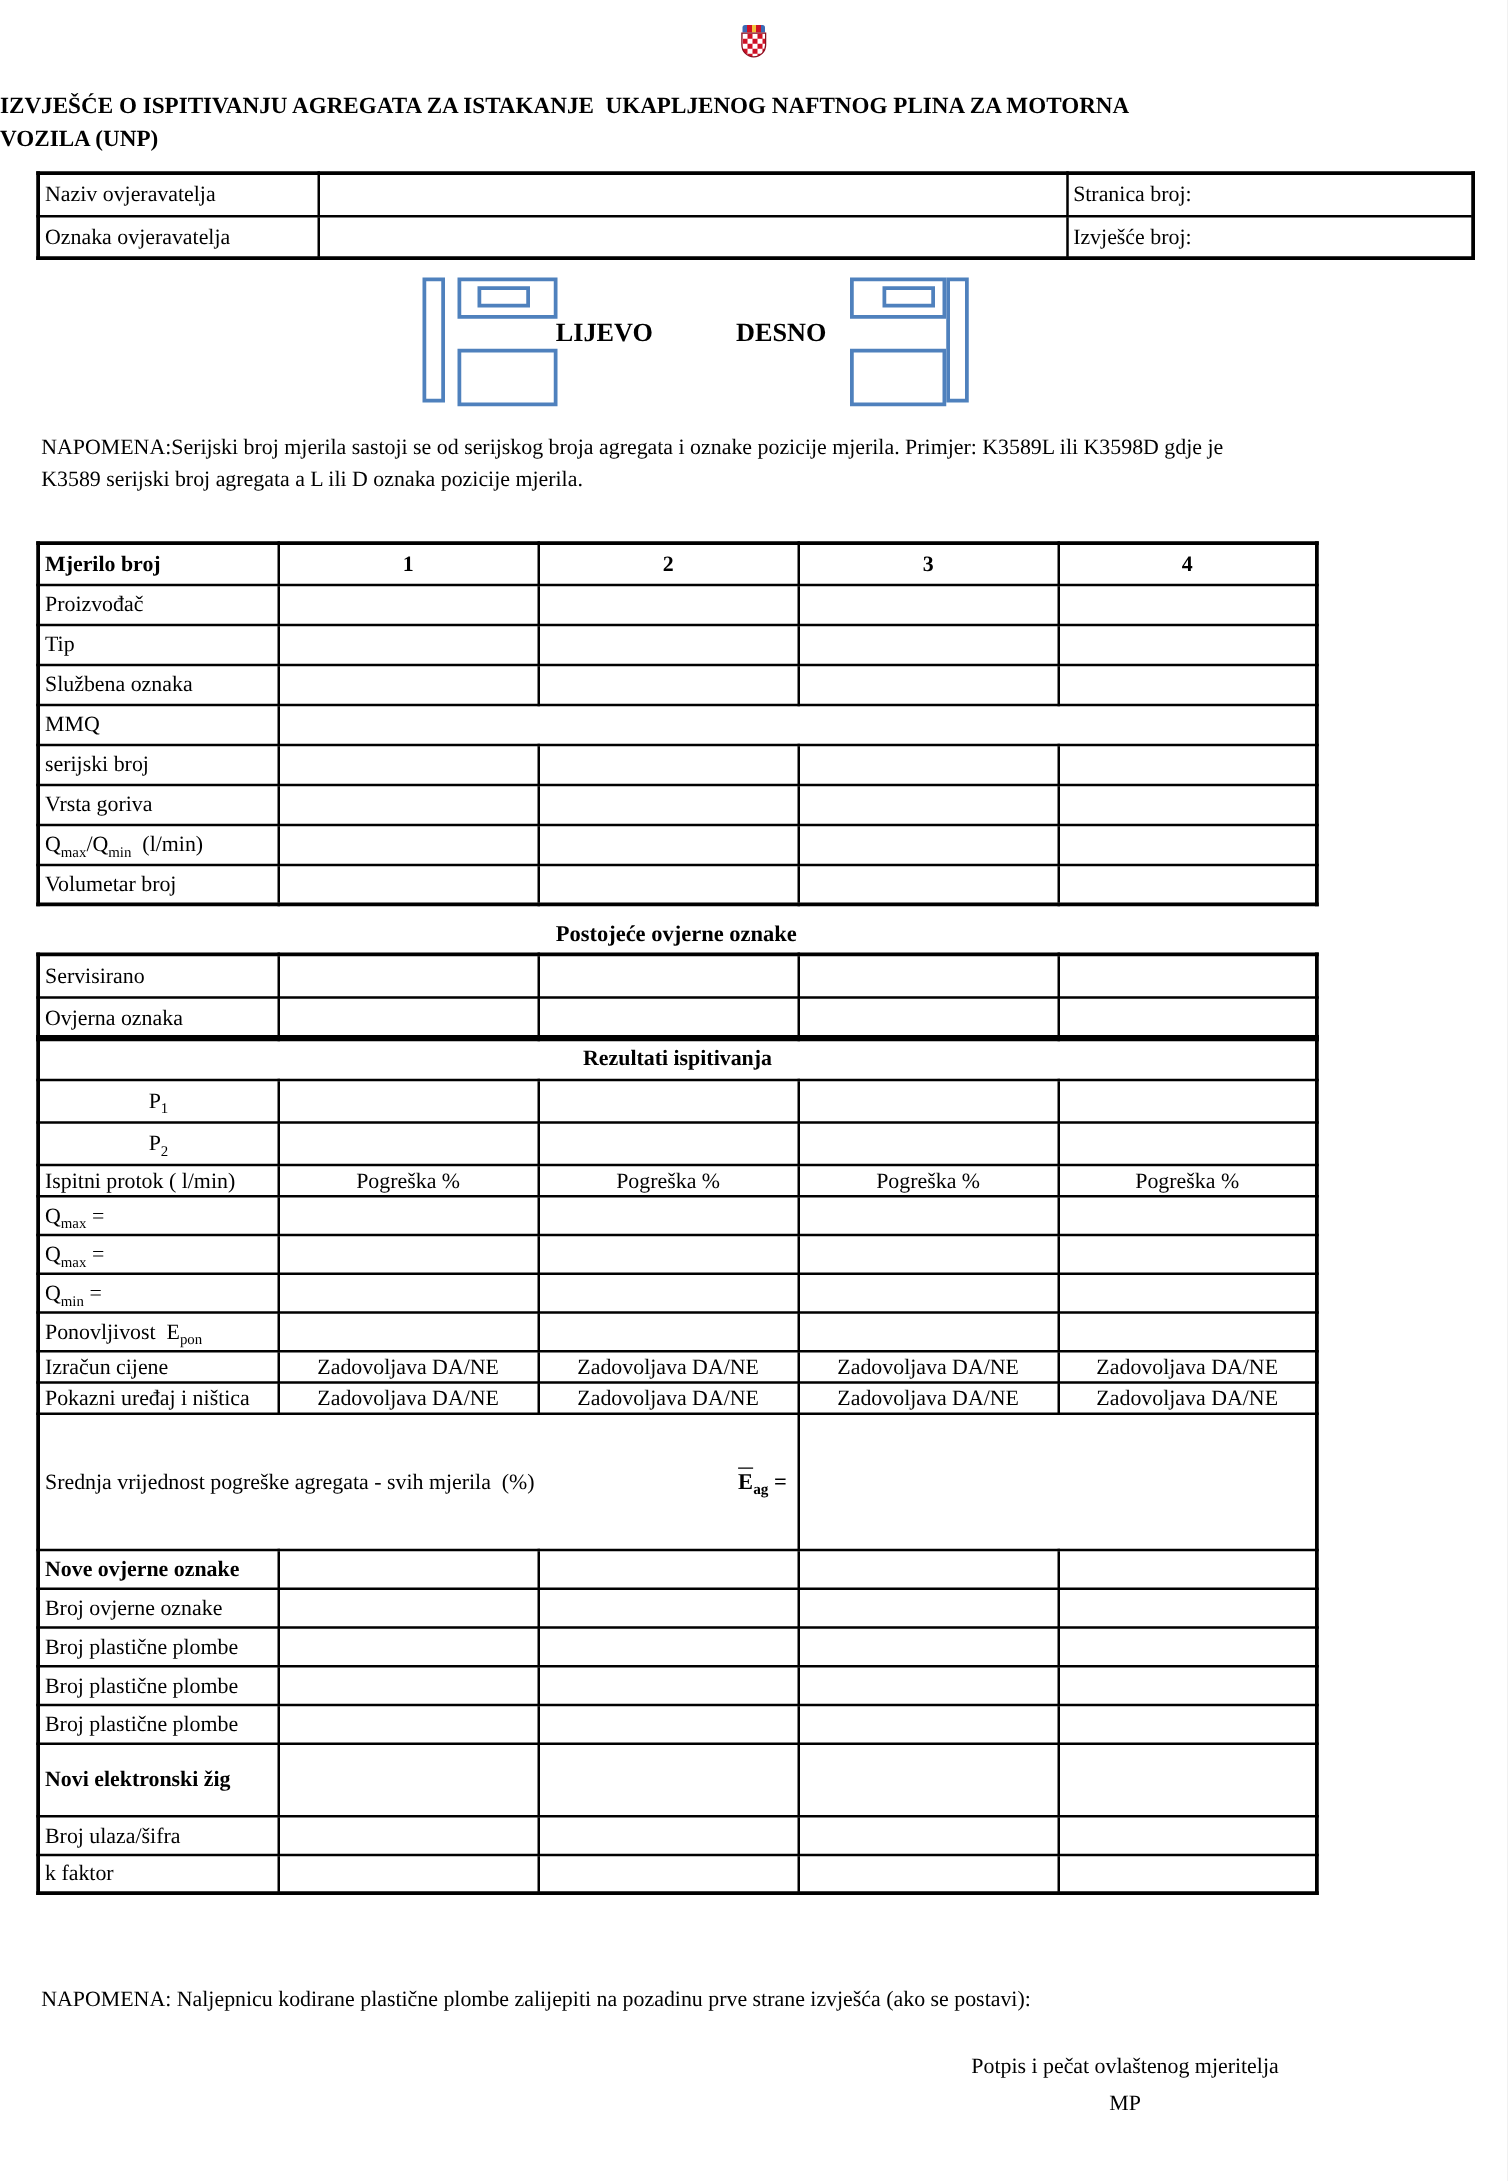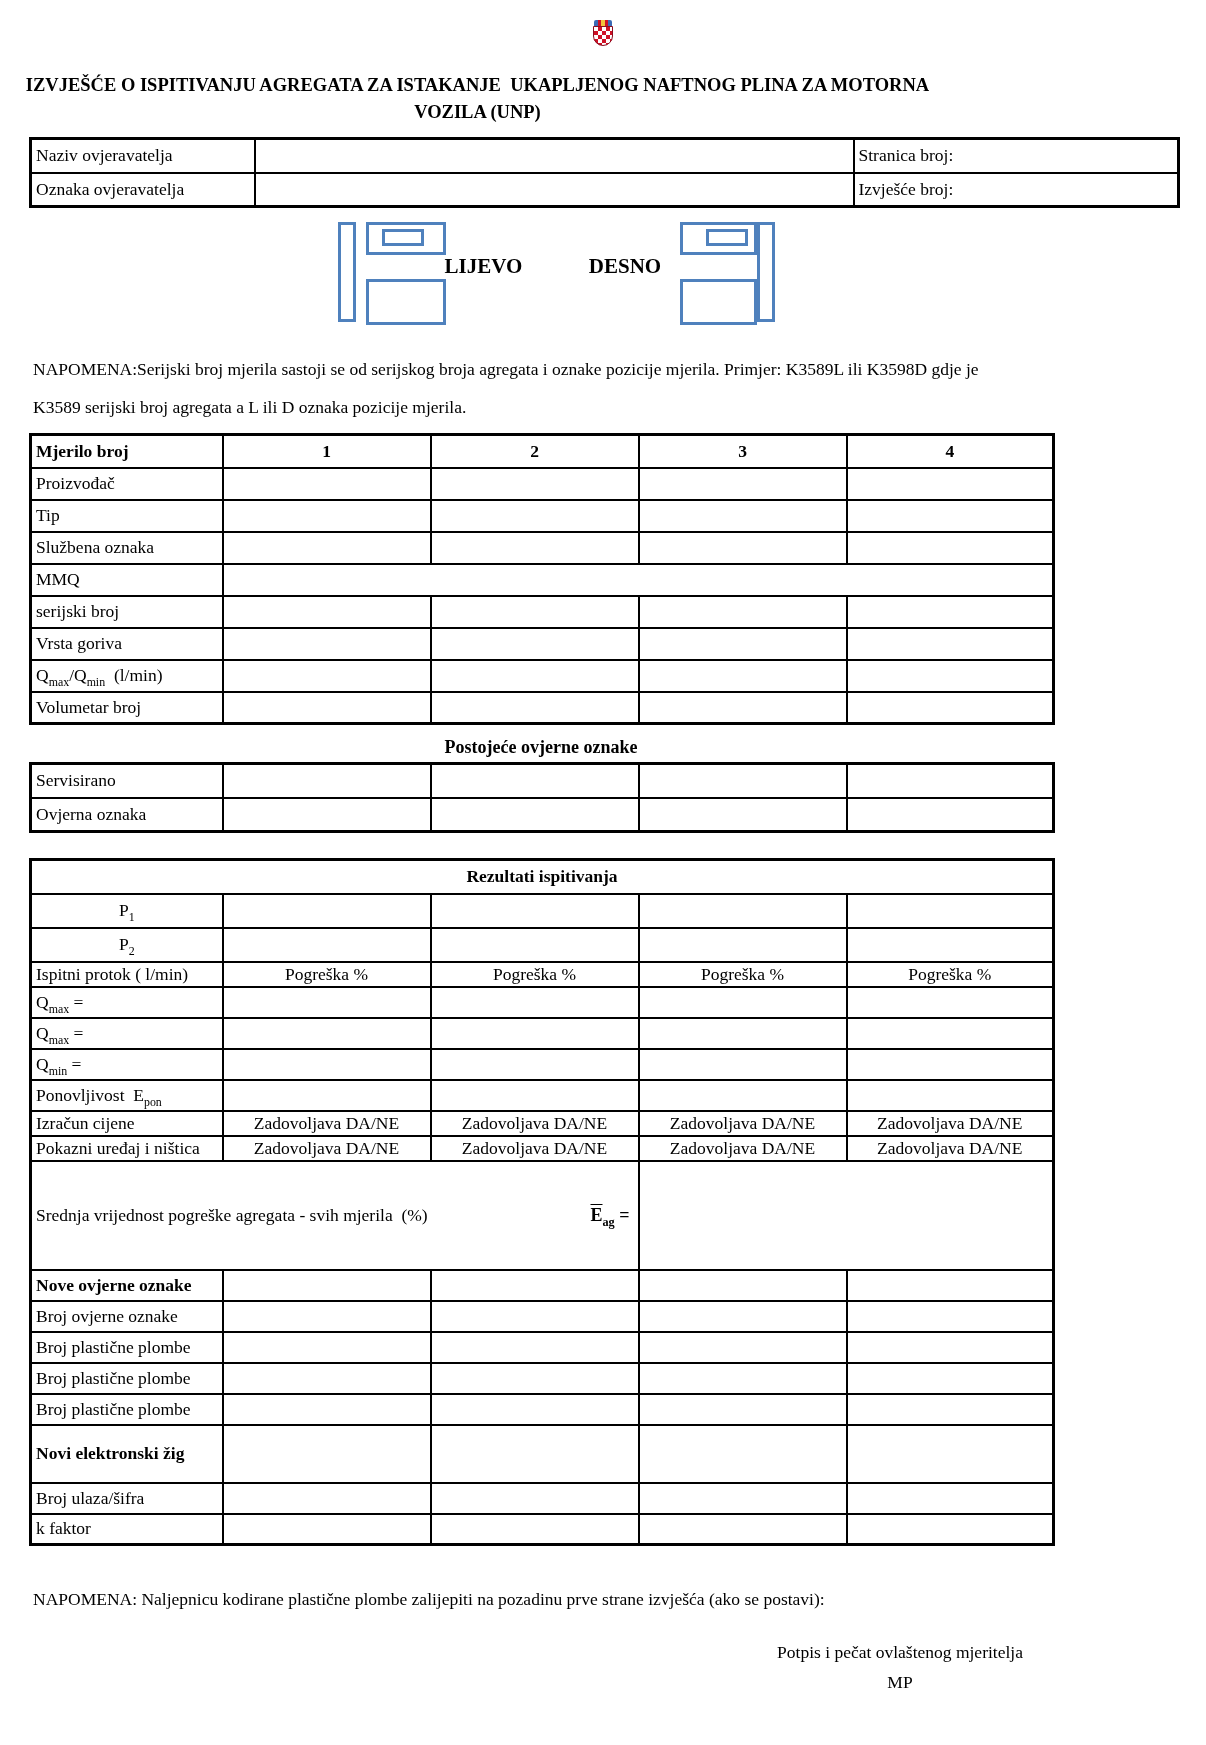--- a/index.html
+++ b/index.html
@@ -15,39 +15,39 @@
   }
   
   .hdr{position:absolute;top:20px;left:0;width:1206px;display:flex;justify-content:center;align-items:center;gap:7px;}
   .agency{font-size:24px;font-weight:bold;white-space:pre;}
   .emblem{width:22px;height:27px;position:relative;display:inline-block;flex:0 0 auto;}
   .emblem .crown{position:absolute;top:0;left:2px;width:18px;height:6px;border-radius:2px 2px 0 0;
     background:linear-gradient(90deg,#3b6ab5 0 20%,#cf1126 20% 40%,#f2c23a 40% 60%,#cf1126 60% 80%,#3b6ab5 80% 100%);}
   .emblem .shield{position:absolute;top:6px;left:1px;width:20px;height:20px;box-sizing:border-box;
     background:repeating-conic-gradient(#cf1126 0% 25%,#ffffff 0% 50%);background-size:8px 8px;
     border:1px solid #8b0d1f;border-radius:0 0 10px 10px;}
-  .subtitle{position:absolute;top:72px;left:0;width:955px;text-align:center;font-weight:bold;font-size:18.5px;line-height:27px;}
+  .subtitle{position:absolute;top:72px;left:0;width:955px;font-weight:bold;font-size:18.5px;line-height:27px;}
   .subtitle div{white-space:pre;}
   
   table.grid{border-collapse:collapse;table-layout:fixed;font-size:17.5px;border:3px solid var(--ink);}
   table.grid td{border:2px solid var(--ink);padding:1px 4px;overflow:hidden;vertical-align:middle;}
   td.lbl{text-align:left;white-space:pre;}
   td.ctr{text-align:center;white-space:pre;}
   .b{font-weight:bold;}
   sub{font-size:68%;line-height:0;}
   .over{text-decoration:overline;}
   
   .info{position:absolute;top:137px;left:29px;}
   .info tr{height:34px;}
   .meters{position:absolute;top:433px;left:29px;}
   .meters tr{height:32px;}
   .meters tr.head{height:33px;}
   .existing{position:absolute;top:762px;left:29px;}
   .existing tr{height:34px;}
-  .results{position:absolute;top:858px;left:29px;}
+  .results{position:absolute;top:828px;left:29px;}
   .results tr{height:31px;}
   .results tr.h34{height:34px;}
   .results tr.h30{height:14px;}
   .results tr.h33{height:33px;}
   .results tr.tall{height:58px;padding-left:38px;}
   td.vb{vertical-align:bottom;padding-bottom:4px;}
   .mean-wrap{display:flex;justify-content:space-between;align-items:flex-end;padding-right:4px;}
   .formula{white-space:pre;font-size:18px;}
   .sec-heading{position:absolute;top:737px;left:29px;width:1024px;text-align:center;font-weight:bold;font-size:18px;}
   
@@ -62,21 +62,21 @@
   .fig-right .topbox{left:0;top:0;width:77px;height:33px;}
   .fig-right .window{left:26px;top:7px;width:42px;height:17px;}
   .fig-right .botbox{left:0;top:57px;width:77px;height:46px;}
   .fig-right .pillar{left:77px;top:0;width:18px;height:100px;}
   .caption{position:absolute;top:254px;font-weight:bold;font-size:21px;text-align:center;white-space:pre;}
   .cap-left{left:436px;width:95px;}
   .cap-right{left:580px;width:90px;}
   
   .note{position:absolute;font-size:17.5px;line-height:26px;}
   .note-top{top:344px;left:33px;width:1150px;}
-  .note-top div{white-space:pre;margin-top:12px;}
+  .note-top div{white-space:pre;}
   .note-bottom{top:1586px;left:33px;width:1150px;}
   .signature{position:absolute;top:1642px;left:740px;width:320px;text-align:center;font-size:17.5px;}
   .signature .stamp{margin-top:9px;}
 </style>
 </head>
 <body>
 
 <div class="page">
 
   <div class="hdr">

